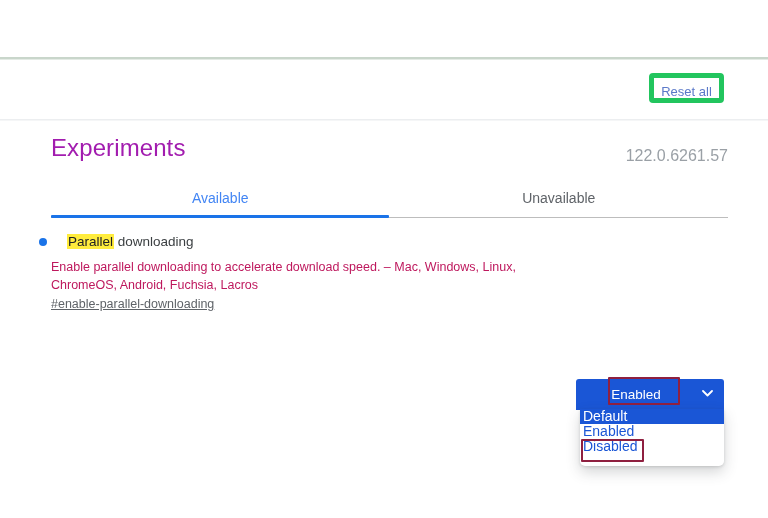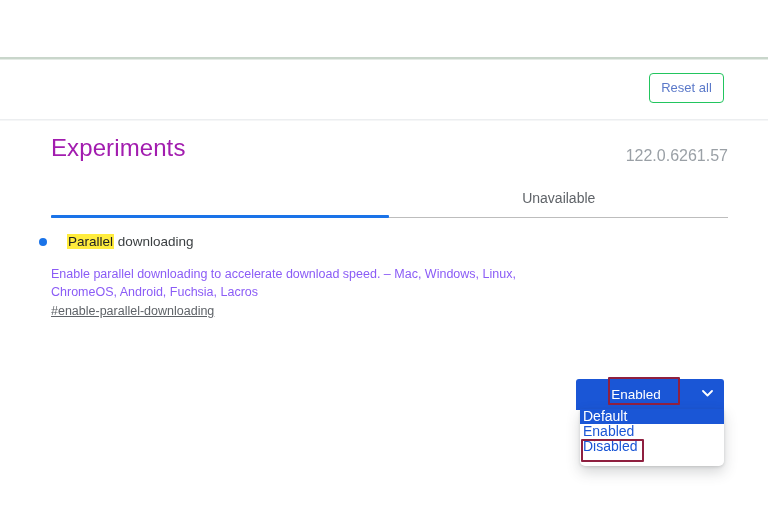--- a/index.html
+++ b/index.html
@@ -112,21 +112,21 @@
     align-items: center;
     justify-content: center;
   }
   .clear-icon svg { display: block; }
 
   .reset-all {
     position: absolute;
     left: 649px; top: 73px;
     width: 75px;
     height: 30px;
-    border: 1px solid #22c55e;
+    border: 5px solid #22c55e;
     border-radius: 4px;
     background: #ffffff;
     color: #5b79c9;
     font-family: "Liberation Sans", sans-serif;
     font-size: 13px;
     line-height: 28px;
     text-align: center;
     cursor: pointer;
     box-sizing: border-box;
   }
@@ -210,23 +210,23 @@
     width: 8px; height: 8px;
     border-radius: 50%;
     background: #1a73e8;
   }
   .hl {
     background: #ffec3d;
     color: #202124;
     padding: 0 1px;
   }
   .exp-desc {
-    margin-top: 14px;
+    margin-top: 7px;
     font-size: 12.5px;
-    color: #8b5cf6;
+    color: #be185d;
     line-height: 18px;
     width: 470px;
   }
   .exp-link {
     margin-top: 1px;
     font-size: 12.5px;
     color: #5f6368;
     text-decoration: underline;
     display: inline-block;
     cursor: pointer;
@@ -340,20 +340,21 @@
   <div class="header-divider"></div>
   <div class="header-divider2"></div>
 
   <div class="content">
 
     <div class="page-title">Experiments</div>
 
     <div class="version">122.0.6261.57</div>
 
     <div class="tabs">
+      <div class="tab left">Available</div>
       <div class="tab right">Unavailable</div>
       <div class="tab-track"></div>
       <div class="tab-underline"></div>
     </div>
 
     <div class="experiment">
       <div class="exp-title">
         <span class="exp-dot"></span><span class="hl">Parallel</span><span> downloading</span>
       </div>
       <div class="exp-desc">Enable parallel downloading to accelerate download speed. – Mac, Windows, Linux, ChromeOS, Android, Fuchsia, Lacros</div>

